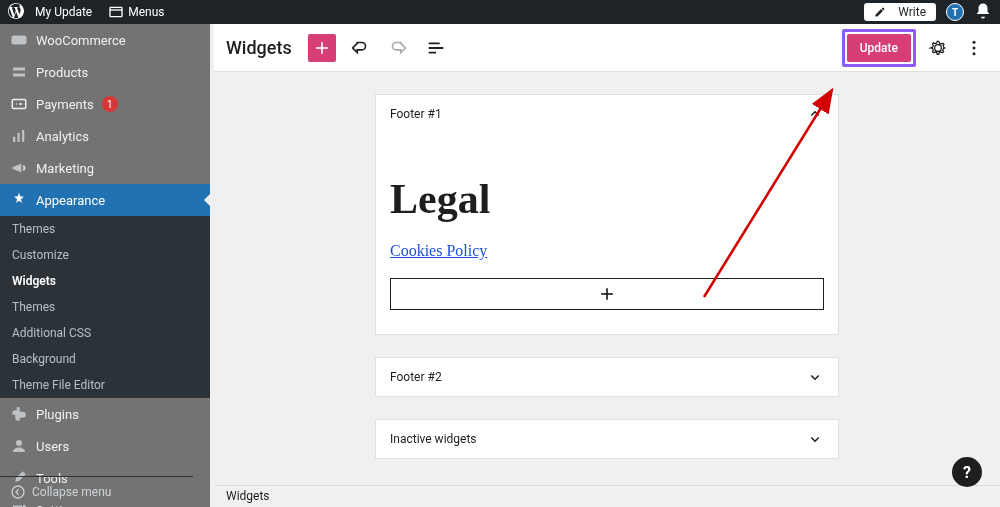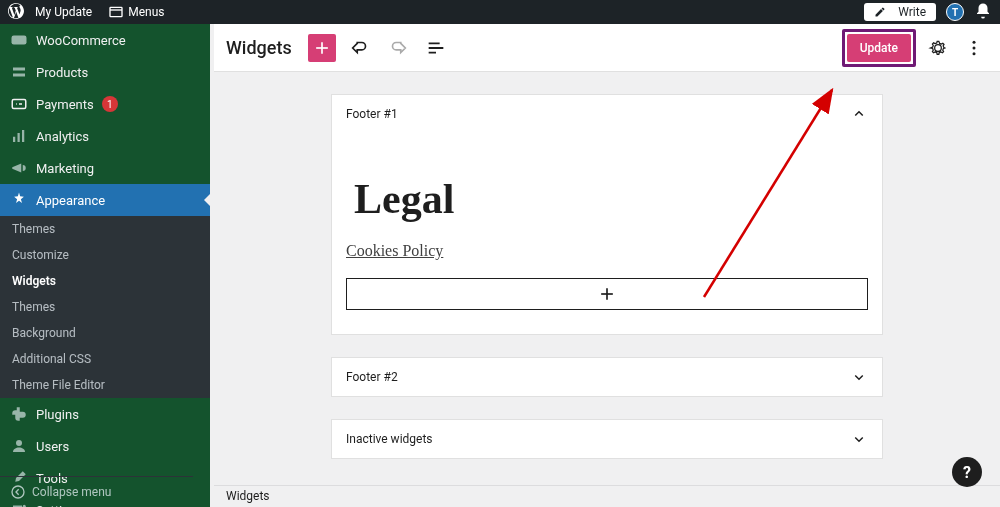--- a/index.html
+++ b/index.html
@@ -9,21 +9,21 @@
 .topbar-left { display: flex; align-items: center; gap: 6px; }
 .topbar-left .wp-logo svg { width: 16px; height: 16px; fill: #fff; }
 .topbar-item { display: flex; align-items: center; gap: 4px; padding: 0 5px; cursor: pointer; }
 .topbar-item svg { width: 16px; height: 16px; fill: #fff; }
 .topbar-right { display: flex; align-items: center; gap: 10px; }
 .write-btn { background: #fff; color: #1d2327; padding: 2px 10px; border-radius: 3px; display: flex; align-items: center; gap: 12px; font-size: 12px; cursor: pointer; }
 .write-btn svg { width: 12px; height: 12px; fill: #1d2327; }
 .avatar { width: 18px; height: 18px; border-radius: 50%; background: #2271b1; color: #fff; display: flex; align-items: center; justify-content: center; font-size: 10px; font-weight: bold; border: 1px solid #fff; }
 .bell svg { width: 18px; height: 18px; fill: #fff; }
 
-.sidebar { position: absolute; top: 24px; bottom: 0; left: 0; width: 210px; background: #14532d; color: #f0f0f1; overflow-y: auto; }
+.sidebar { position: absolute; top: 24px; bottom: 0; left: 0; width: 210px; background: #737373; color: #f0f0f1; overflow-y: auto; }
 .menu-item { display: flex; align-items: center; gap: 8px; padding: 7px 10px; font-size: 13px; cursor: pointer; color: #f0f0f1; }
 .menu-item svg { width: 18px; height: 18px; fill: rgba(240,246,252,0.6); flex-shrink: 0; }
 .menu-item.current { background: #2271b1; color: #fff; position: relative; }
 .menu-item.current svg { fill: #fff; }
 .menu-item.current::after { content: ""; position: absolute; right: 0; top: 50%; transform: translateY(-50%); border: 6px solid transparent; border-right-color: #f0f0f1; }
 .badge { background: #d63638; color: #fff; border-radius: 9px; min-width: 16px; height: 16px; font-size: 10px; display: inline-flex; align-items: center; justify-content: center; padding: 0 4px; }
 .submenu { background: #2c3338; }
 .submenu-item { padding: 6px 12px; font-size: 12px; color: rgba(240,246,252,0.7); cursor: pointer; }
 .submenu-item.active { color: #fff; font-weight: 600; }
 .collapse-item { position: absolute; bottom: 0; left: 0; right: 17px; display: flex; align-items: center; gap: 6px; padding: 7px 10px; font-size: 12px; color: rgba(240,246,252,0.7); cursor: pointer; border-top: 1px solid #2c3338; }
@@ -32,31 +32,31 @@
 .editor-header { position: absolute; top: 24px; left: 214px; right: 0; height: 48px; background: #fff; border-bottom: 1px solid #e0e0e0; display: flex; align-items: center; justify-content: space-between; padding: 0 12px; }
 .header-left { display: flex; align-items: center; gap: 10px; }
 .header-title { font-size: 18px; font-weight: 500; color: #1e1e1e; margin-right: 6px; }
 .add-block { width: 28px; height: 28px; background: #d63e75; color: #fff; border-radius: 2px; display: flex; align-items: center; justify-content: center; cursor: pointer; }
 .add-block svg { width: 20px; height: 20px; fill: #fff; }
 .tool-btn { width: 28px; height: 28px; display: flex; align-items: center; justify-content: center; cursor: pointer; color: #1e1e1e; }
 .tool-btn svg { width: 22px; height: 22px; fill: #1e1e1e; }
 .tool-btn.disabled svg { fill: #aaa; }
 .header-right { display: flex; align-items: center; gap: 8px; }
 .update-btn { background: #d63e75; color: #fff; padding: 7px 13px; border: none; border-radius: 2px; font-size: 12px; font-weight: 500; cursor: pointer; }
-.highlight-box { border: 3px solid #701a75; padding: 2px; border-radius: 2px; }
+.highlight-box { border: 3px solid #8b5cf6; padding: 2px; border-radius: 2px; }
 .gear-btn, .dots-btn { width: 28px; height: 28px; display: flex; align-items: center; justify-content: center; cursor: pointer; }
 .gear-btn svg, .dots-btn svg { width: 20px; height: 20px; fill: #1e1e1e; }
 
 .canvas { position: absolute; top: 72px; left: 214px; right: 0; bottom: 22px; background: #f0f0f1; overflow-y: auto; padding: 22px 0; }
-.widget-area { width: 552px; margin: 0 auto 22px; background: #fff; border: 1px solid #e0e0e0; }
+.widget-area { width: 464px; margin: 0 auto 22px; background: #fff; border: 1px solid #e0e0e0; }
 .area-header { display: flex; align-items: center; justify-content: space-between; padding: 10px 14px; font-size: 12px; color: #1e1e1e; cursor: pointer; }
 .area-header svg { width: 18px; height: 18px; fill: #1e1e1e; }
 .area-body { padding: 14px 14px 24px; }
-.legal-heading { font-family: Georgia, serif; font-size: 42px; font-weight: 700; color: #1e1e1e; margin: 28px 8px 18px; }
-.cookies-link { font-family: Georgia, serif; font-size: 16px; color: #404040; text-decoration: underline; cursor: pointer; display: inline-block; margin-bottom: 18px; }
+.legal-heading { font-family: Georgia, serif; font-size: 42px; font-weight: 700; color: #1e1e1e; margin: 28px 0 18px; }
+.cookies-link { font-family: Georgia, serif; font-size: 16px; color: #1d4ed8; text-decoration: underline; cursor: pointer; display: inline-block; margin-bottom: 18px; }
 .appender { border: 1px solid #1e1e1e; height: 32px; display: flex; align-items: center; justify-content: center; cursor: pointer; }
 .appender svg { width: 20px; height: 20px; fill: #1e1e1e; }
 
 .statusbar { position: absolute; bottom: 0; left: 214px; right: 0; height: 22px; background: #f0f0f1; border-top: 1px solid #dcdcde; font-size: 12px; color: #1e1e1e; padding: 3px 12px; }
 
 .arrow-svg { position: absolute; top: 72px; left: 214px; pointer-events: none; }
 
 .help-fab { position: absolute; right: 18px; bottom: 20px; width: 30px; height: 30px; background: #1e1e1e; color: #fff; border-radius: 50%; display: flex; align-items: center; justify-content: center; font-size: 16px; font-weight: bold; cursor: pointer; }
 </style>
 </head>
@@ -136,22 +136,22 @@
     <svg viewBox="0 0 24 24">
         <path d="M12 2l1.5 5 5 .5-4 3.5 1.5 5L12 13l-4 3 1.5-5-4-3.5 5-.5z"></path>
       </svg>
     <span>Appearance</span>
   </div>
   <div class="submenu">
     <div class="submenu-item">Themes</div>
     <div class="submenu-item">Customize</div>
     <div class="submenu-item active">Widgets</div>
     <div class="submenu-item">Themes</div>
+    <div class="submenu-item">Additional CSS</div>
     <div class="submenu-item">Background</div>
-    <div class="submenu-item">Additional CSS</div>
     <div class="submenu-item">Theme File Editor</div>
   </div>
   <div class="menu-item">
     <svg viewBox="0 0 24 24">
         <path d="M9 3v4H7a4 4 0 00-4 4v2h4v4a4 4 0 004 4h2v-4h4a4 4 0 000-8h-4V3H9z"></path>
       </svg>
     <span>Plugins</span>
   </div>
   <div class="menu-item">
     <svg viewBox="0 0 24 24">

